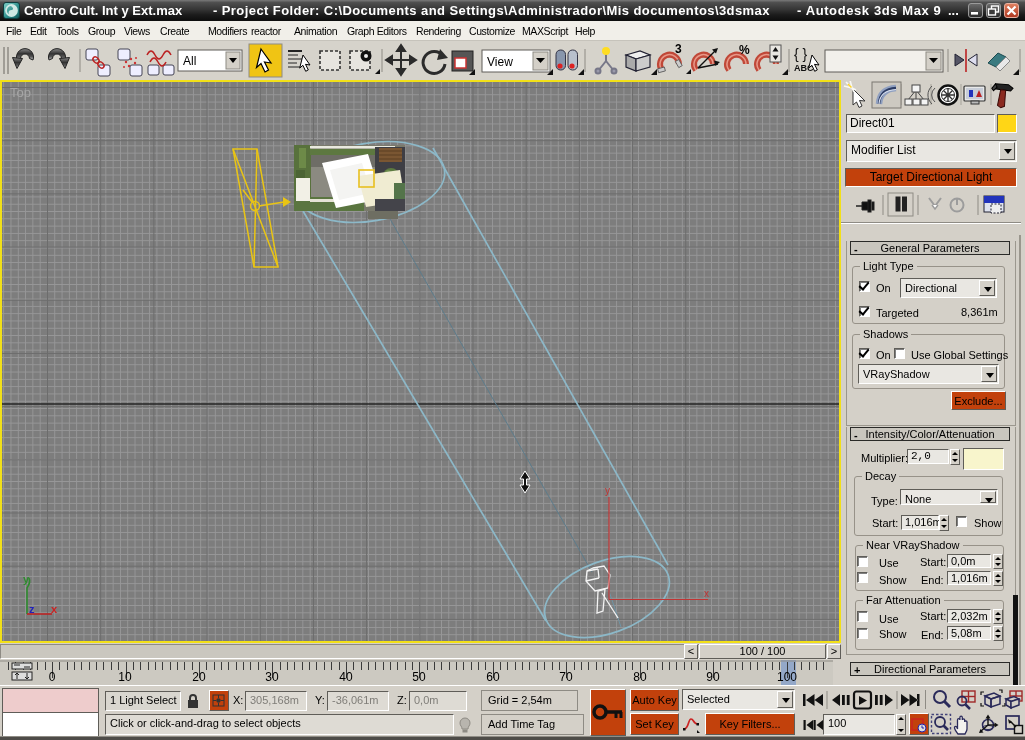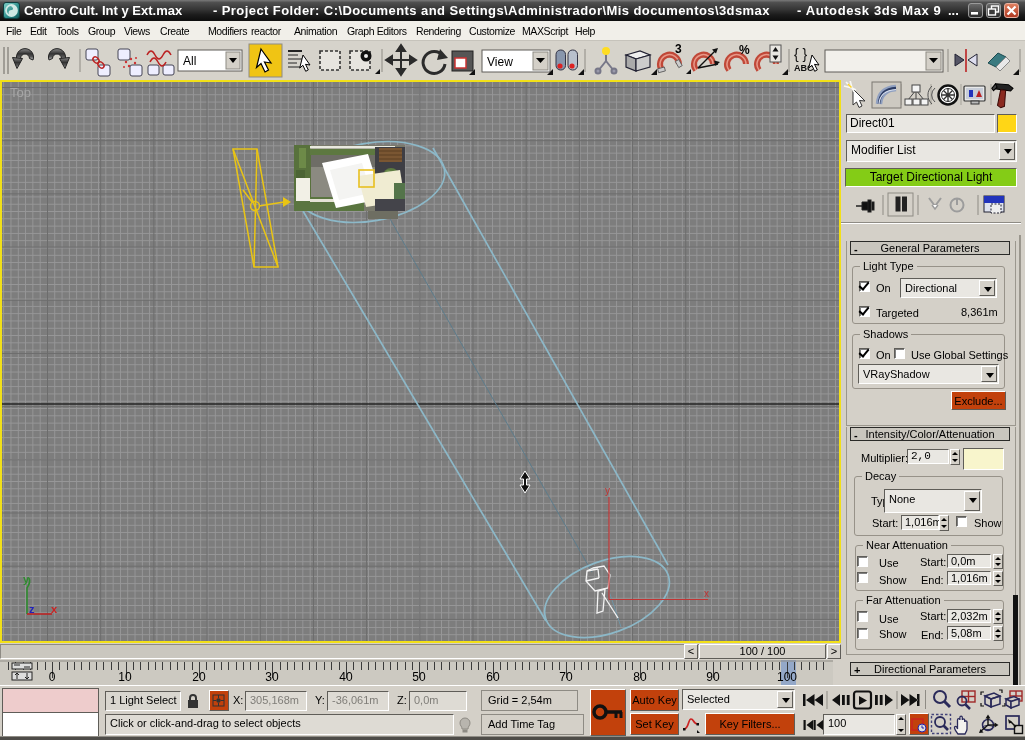--- a/index.html
+++ b/index.html
@@ -581,21 +581,21 @@
  </svg>
 
  <div class="field abs" style="left:5px;top:34px;width:149px;height:19px;font-size:12px;line-height:17px;">Direct01</div>
  <div class="abs" style="left:156px;top:34px;width:20px;height:19px;background:#ffd616;border:1px solid;border-color:#5f5d58 #fff #fff #5f5d58;"></div>
 
  <div class="combo abs" style="left:5px;top:60px;width:171px;height:22px;">
    <span class="ctext">Modifier List</span>
       <span class="carrow"></span>
  </div>
 
- <div class="abs" style="left:4px;top:88px;width:172px;height:19px;background:#84cc16;border:1px solid;border-color:#5f5d58 #fff #fff #5f5d58;color:#000;font-size:12px;text-align:center;line-height:17px;">Target Directional Light</div>
+ <div class="abs" style="left:4px;top:88px;width:172px;height:19px;background:#c2410c;border:1px solid;border-color:#5f5d58 #fff #fff #5f5d58;color:#000;font-size:12px;text-align:center;line-height:17px;">Target Directional Light</div>
 
  <svg class="abs" style="left:4px;top:112px;" width="172" height="26" viewBox="0 0 172 26">
   <g stroke="#222" fill="#333">
    <line x1="11" y1="14" x2="17" y2="14" stroke-width="1.5"></line>
    <path d="M17 10 l6 0 1.5 4 -1.5 4 -6 0 Z" fill="#111"></path>
    <rect x="23" y="8" width="3" height="12" fill="#111"></rect>
    <rect x="27" y="10" width="2" height="8" fill="#111"></rect>
    <line x1="38" y1="3" x2="38" y2="23" stroke="#8e8b84"></line>
    <rect x="43" y="1" width="25" height="23" fill="none" stroke="#8e8b84"></rect>
    <rect x="51" y="5" width="4" height="14" fill="#222"></rect>
@@ -643,31 +643,31 @@
  <div class="abs" style="left:5px;top:347px;width:170px;height:228px;border:1px solid #9b978e;border-top:none;"></div>
  <div class="rollhead" style="top:347px;"><span class="pm">-</span>Intensity/Color/Attenuation</div>
  <div class="abs" style="left:20px;top:372px;font-size:11px;">Multiplier:</div>
  <div class="spin" style="left:66px;top:369px;width:42px;height:15px;line-height:13px;font-family:Liberation Mono, monospace;">2,0</div>
  <div class="spinarr" style="left:109px;top:369px;height:16px;"></div>
  <div class="abs" style="left:122px;top:368px;width:41px;height:22px;background:#f8f5cc;border:1px solid;border-color:#5f5d58 #fff #fff #5f5d58;"></div>
  <div class="group" style="left:13px;top:396px;width:149px;height:60px;">
    <span class="glabel">Decay</span>
  </div>
  <div class="abs" style="left:30px;top:415px;font-size:11px;">Type:</div>
- <div class="combo abs" style="left:43px;top:409px;width:98px;height:24px;">
+ <div class="combo abs" style="left:59px;top:409px;width:98px;height:16px;">
       <span class="ctext" style="font-size:11px;top:3px;">None</span>
       <span class="carrow"></span>
     </div>
  <div class="abs" style="left:31px;top:437px;font-size:11px;">Start:</div>
  <div class="spin" style="left:60px;top:435px;width:38px;height:15px;line-height:13px;">1,016m</div>
  <div class="spinarr" style="left:98px;top:435px;height:16px;"></div>
  <div class="cb" style="left:115px;top:436px;"></div>
  <div class="abs" style="left:133px;top:437px;font-size:11px;">Show</div>
  <div class="group" style="left:14px;top:465px;width:149px;height:46px;">
-   <span class="glabel">Near Attenuation</span>
+   <span class="glabel">Near VRayShadow</span>
  </div>
  <div class="cb" style="left:16px;top:476px;"></div>
  <div class="abs" style="left:38px;top:477px;font-size:11px;">Use</div>
  <div class="abs" style="left:79px;top:476px;font-size:11px;">Start:</div>
  <div class="spin" style="left:106px;top:474px;width:44px;height:14px;line-height:12px;">0,0m</div>
  <div class="spinarr" style="left:152px;top:474px;height:15px;"></div>
  <div class="cb" style="left:16px;top:492px;"></div>
  <div class="abs" style="left:38px;top:494px;font-size:11px;">Show</div>
  <div class="abs" style="left:80px;top:494px;font-size:11px;">End:</div>
  <div class="spin" style="left:106px;top:491px;width:44px;height:14px;line-height:12px;">1,016m</div>

